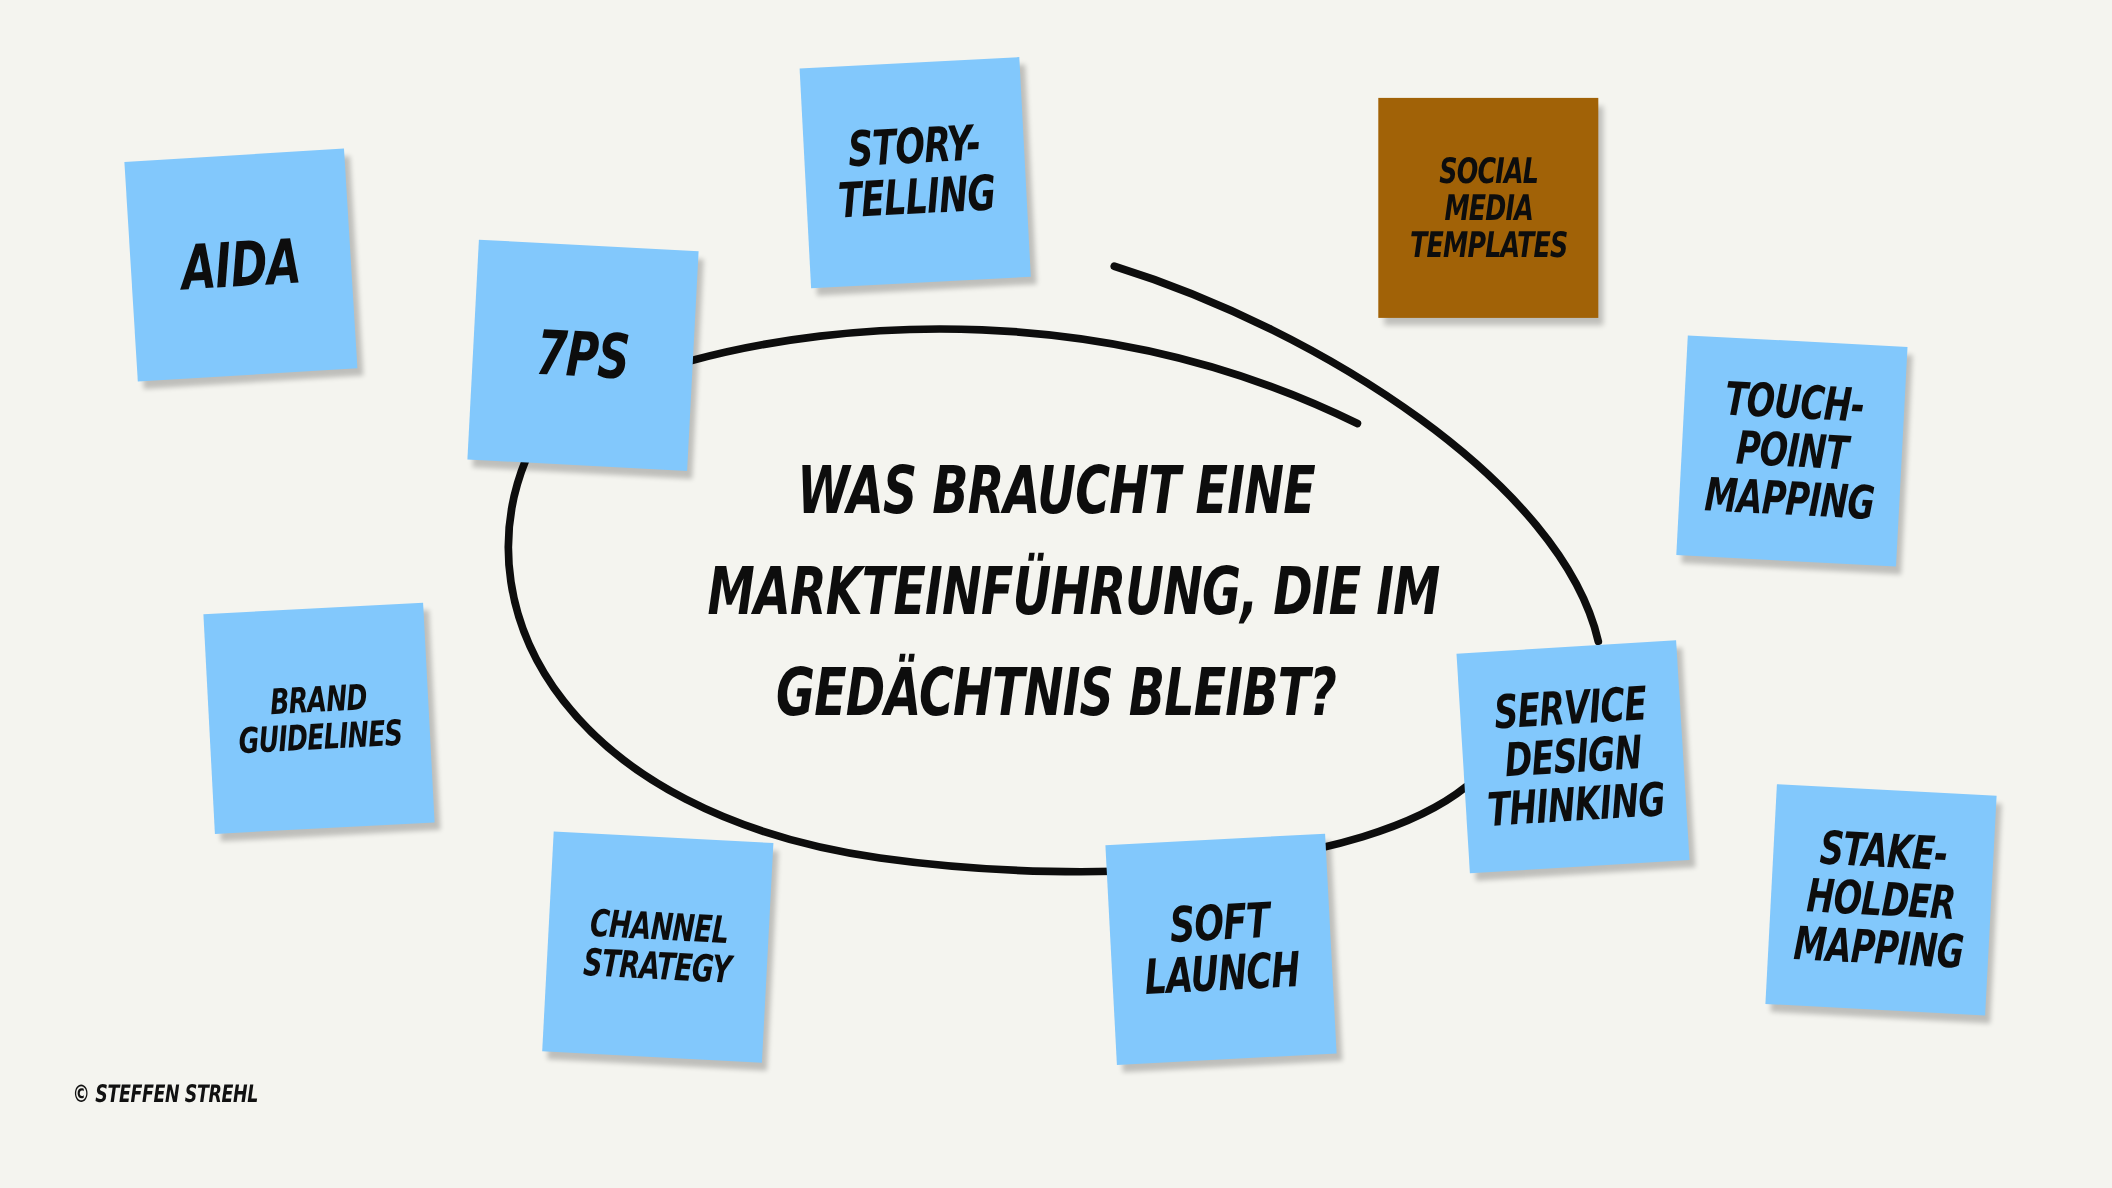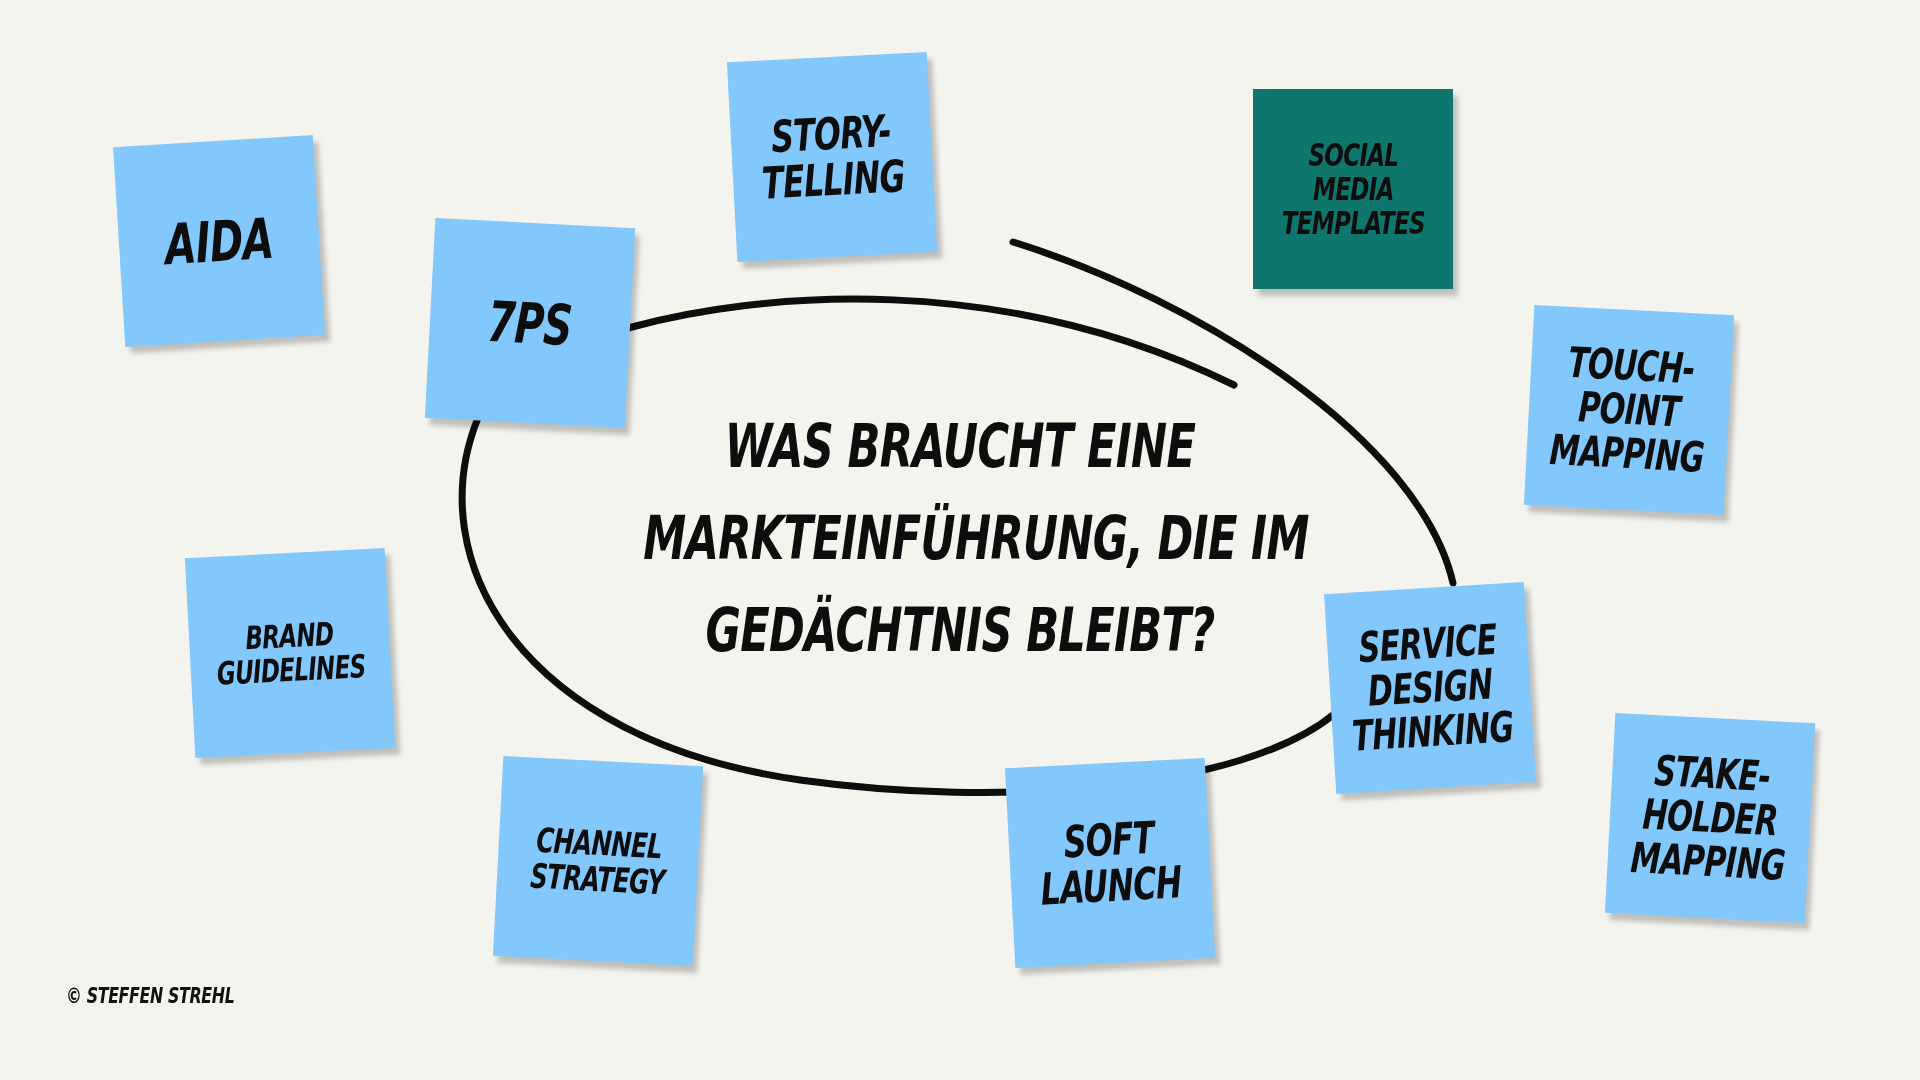--- a/index.html
+++ b/index.html
@@ -44,21 +44,21 @@
   <div class="note" style="left: 119px; top: 141px; transform: rotate(-3.5deg); background: rgb(130, 200, 252);">
       <div class="label" style="font-size: 56px; line-height: 59px;">AIDA</div>
     </div>
   <div class="note" style="left: 430px; top: 223px; transform: rotate(3deg); background: rgb(130, 200, 252);">
       <div class="label" style="font-size: 56px; line-height: 59px;">7Ps</div>
     </div>
   <div class="note" style="left: 732px; top: 57px; transform: rotate(-3deg); background: rgb(130, 200, 252);">
       <div class="label" style="font-size: 44px; line-height: 46px;">STORY-
 TELLING</div>
     </div>
-  <div class="note" style="left: 1253px; top: 89px; transform: rotate(0deg); background: #0f766e;">
+  <div class="note" style="left: 1253px; top: 89px; transform: rotate(0deg); background: #a16207;">
       <div class="label" style="font-size: 32px; line-height: 34px;">SOCIAL
 MEDIA
 TEMPLATES</div>
     </div>
   <div class="note" style="left: 1529px; top: 310px; transform: rotate(3deg); background: rgb(130, 200, 252);">
       <div class="label" style="font-size: 42px; line-height: 44px;">TOUCH-
 POINT
 MAPPING</div>
     </div>
   <div class="note" style="left: 190px; top: 553px; transform: rotate(-3deg); background: rgb(130, 200, 252);">

